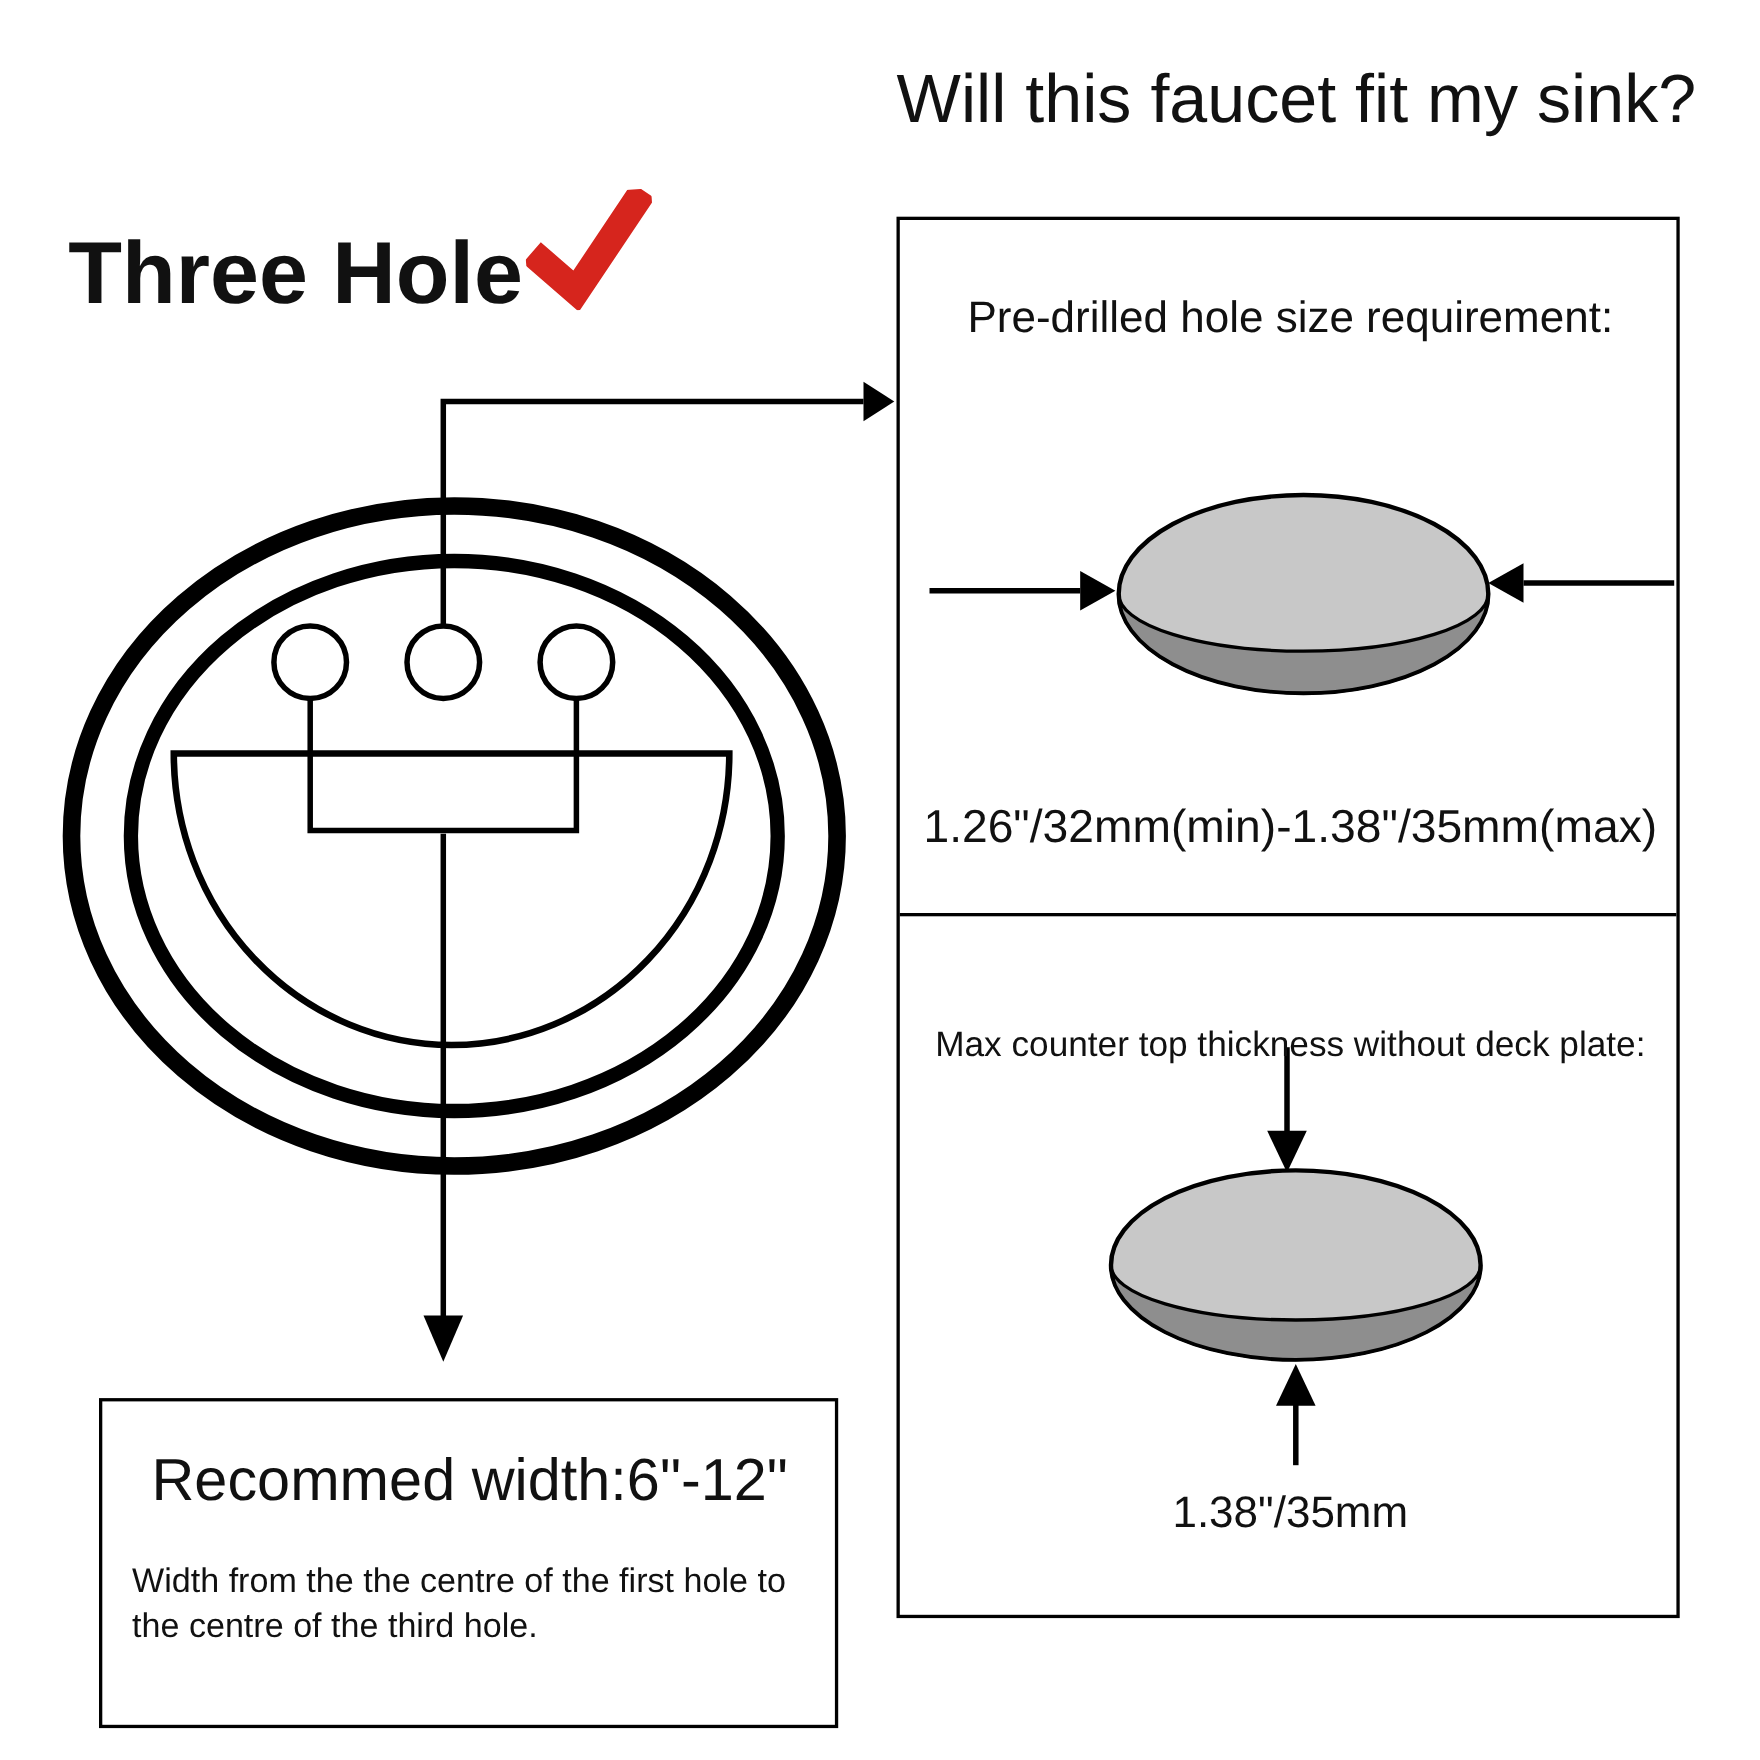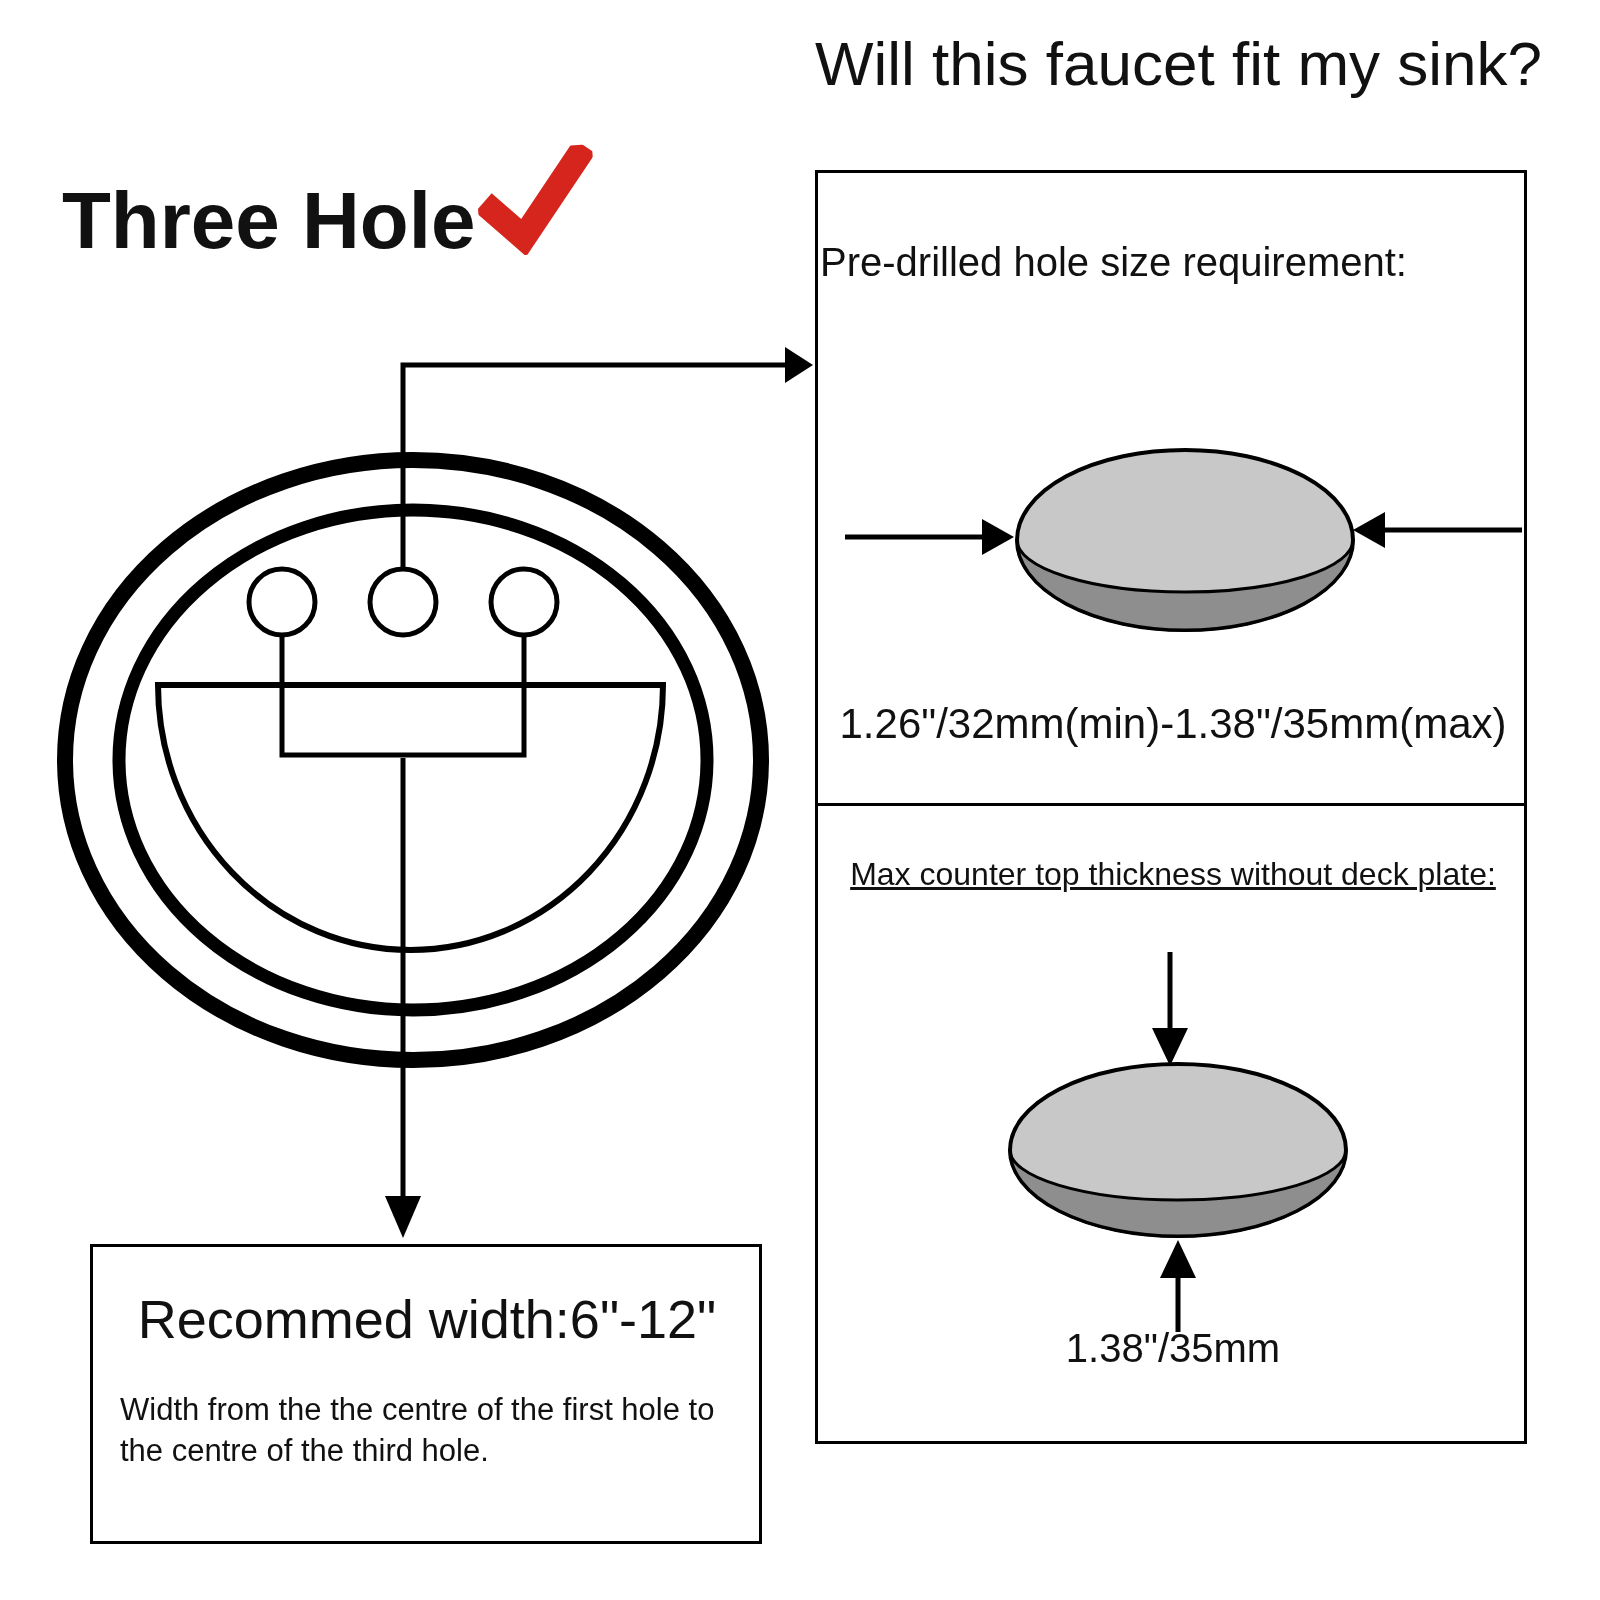--- a/index.html
+++ b/index.html
@@ -5,21 +5,21 @@
   html,body{margin:0;padding:0;background:#ffffff;}
   .page{
     position:relative;
     width:1600px;height:1600px;
     background:#ffffff;
     font-family:"Liberation Sans", sans-serif;
     color:#111;
     overflow:hidden;
   }
   .layer{position:absolute;left:0;top:0;pointer-events:none;}
-  .abs{position:absolute;}
+  .abs{position:absolute;margin-top:27px;}
 
   .title{
     top:28px;right:58px;
     font-size:62px;font-weight:500;
     white-space:nowrap;
   }
   .opt-heading{
     top:158px;left:62px;
     font-size:80px;font-weight:700;
     display:flex;align-items:center;gap:4px;
@@ -33,23 +33,23 @@
   }
   .panel-divider{
     position:absolute;left:0;top:630px;width:100%;
     border-top:3px solid #000;
   }
   .width-box{
     left:90px;top:1244px;width:672px;height:300px;
     border:3px solid #000;box-sizing:border-box;
   }
 
-  .sec1-head{left:820px;top:240px;width:706px;text-align:left;font-size:40px;}
+  .sec1-head{left:820px;top:240px;width:706px;text-align:center;font-size:40px;}
   .dim1{left:820px;top:700px;width:706px;text-align:center;font-size:42px;}
-  .sec2-head{left:820px;top:856px;width:706px;text-align:center;font-size:32px;font-weight:500;text-decoration:underline;}
+  .sec2-head{left:820px;top:904px;width:706px;text-align:center;font-size:32px;font-weight:500;}
   .dim2{left:820px;top:1326px;width:706px;text-align:center;font-size:40px;}
 
   .wb-head{left:92px;top:1288px;width:670px;text-align:center;font-size:54px;font-weight:500;}
   .wb-desc{left:120px;top:1390px;width:620px;font-size:31px;line-height:1.32;font-weight:400;}
 
   .stroke{fill:none;stroke:#000;}
   .sw16{stroke-width:16;}
   .sw13{stroke-width:13;}
   .sw6{stroke-width:6;}
   .sw5{stroke-width:5;}

